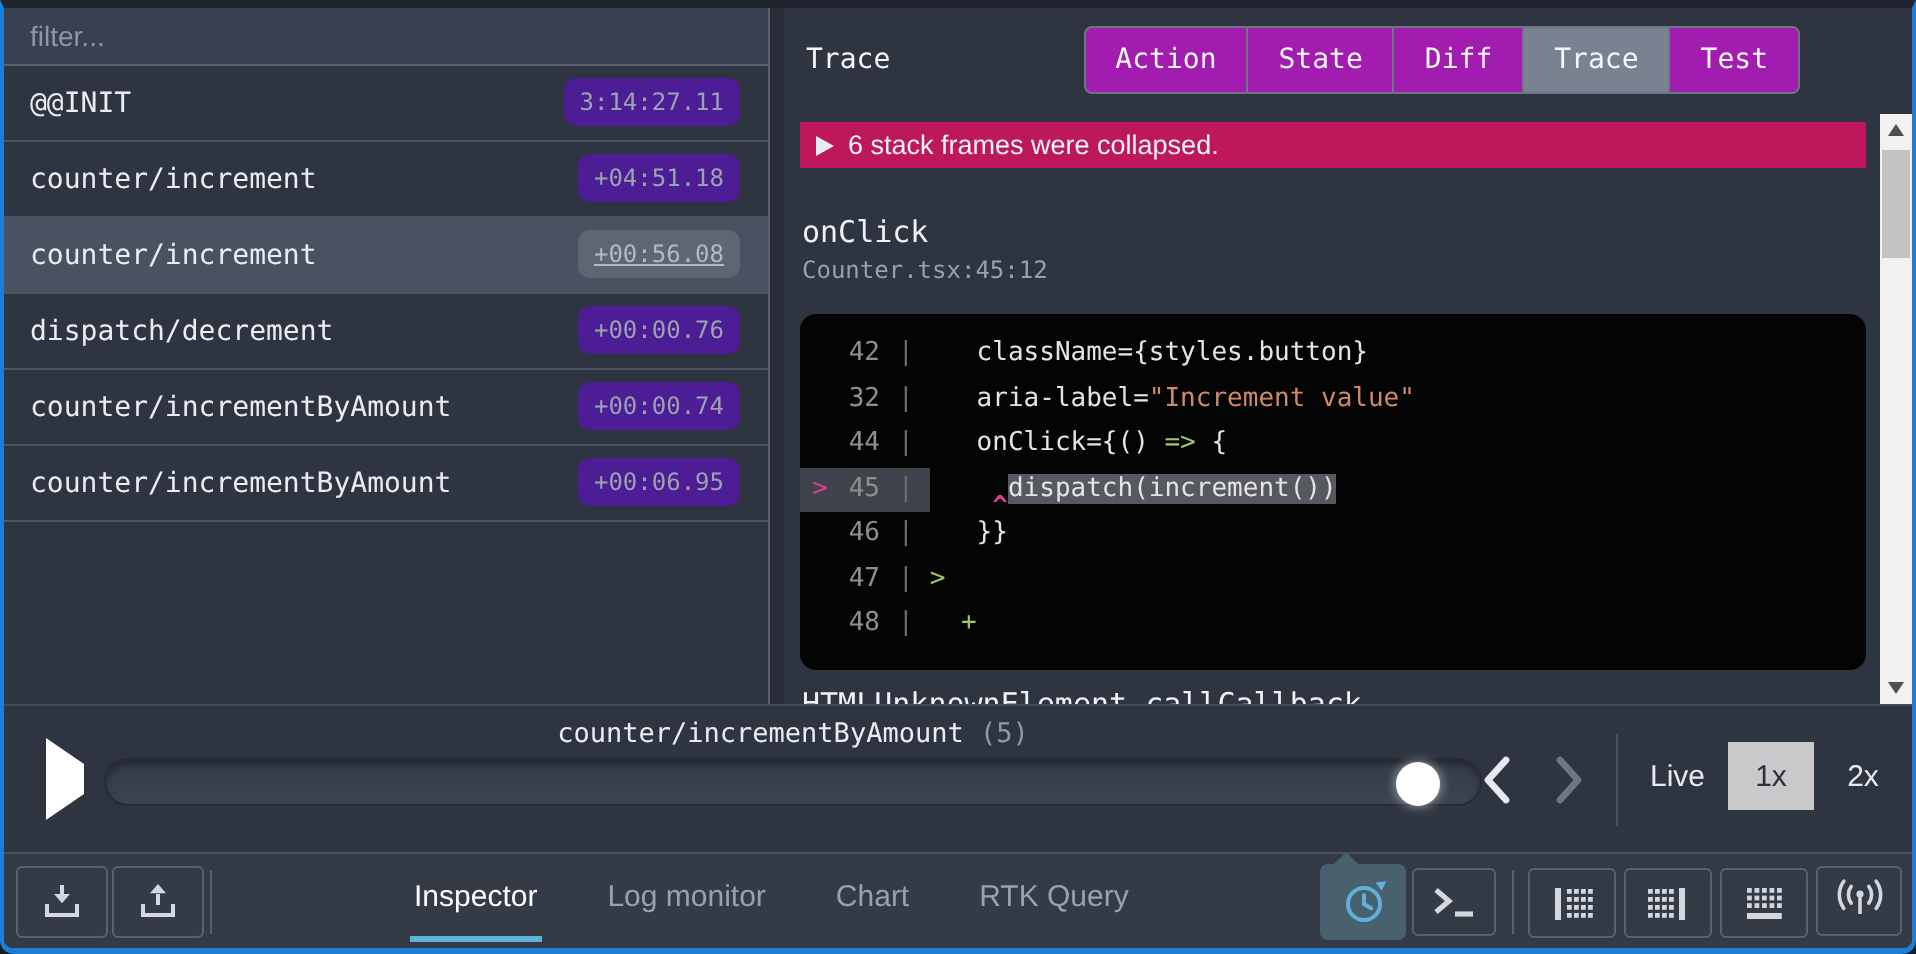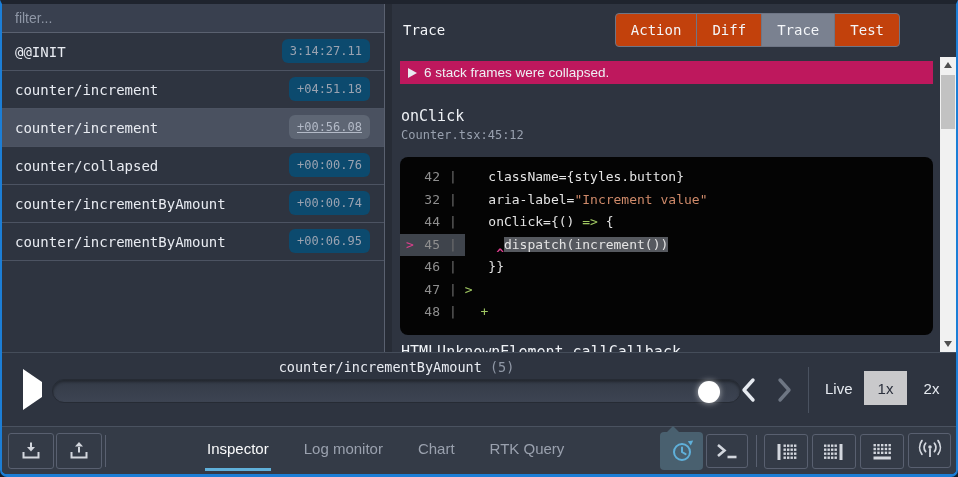--- a/index.html
+++ b/index.html
@@ -39,36 +39,36 @@
     position:relative; height:38px; border-bottom:1px solid #4c5362;
     display:flex; align-items:center; cursor:pointer; background:#2e3440;
   }
   .action-row.selected { background:#4a5160; }
   .action-name {
     margin-left:13px; font-family:"DejaVu Sans Mono", monospace;
     font-size:14px; color:#e9ecf2; white-space:nowrap;
   }
   .action-time {
     position:absolute; right:14px; top:6px;
-    background:#0c4a6e; border-radius:6px; padding:5px 8px;
+    background:#4c1d95; border-radius:6px; padding:5px 8px;
     font-family:"DejaVu Sans Mono", monospace; font-size:12px; color:#9ba3b1;
   }
   .action-row.selected .action-time { background:#5e6674; color:#b3bac7;text-decoration:underline; }
 
   
   .right-panel { position:absolute; left:390px; top:0; width:564px; height:348px; background:#2e3440; overflow:hidden; }
 
   .trace-title {
     position:absolute; left:11px; top:18px;
     font-family:"DejaVu Sans Mono", monospace; font-size:14px; color:#f4f6f9;
   }
   .trace-tabs { position:absolute; right:56px; top:9px; display:flex; }
   .trace-tab {
     height:34px; padding:0 15px; margin-left:-1px;
-    background:#c2410c; border:1px solid #6e7585; color:#f4f6f9;
+    background:#a21caf; border:1px solid #6e7585; color:#f4f6f9;
     font-family:"DejaVu Sans Mono", monospace; font-size:14px; cursor:pointer;
     display:flex; align-items:center;
   }
   .trace-tab:first-child { border-radius:4px 0 0 4px; }
   .trace-tab:last-child  { border-radius:0 4px 4px 0; }
   .trace-tab.active { background:#7a8190; }
 
   .collapsed-bar {
     position:absolute; left:8px; top:57px; width:533px; height:23px;
     background:#be185d; display:flex; align-items:center; padding:0 8px;
@@ -215,38 +215,39 @@
           </div>
           <div class="action-row">
             <span class="action-name">counter/increment</span>
             <span class="action-time">+04:51.18</span>
           </div>
           <div class="action-row selected">
             <span class="action-name">counter/increment</span>
             <span class="action-time">+00:56.08</span>
           </div>
           <div class="action-row">
-            <span class="action-name">counter/collapsed</span>
+            <span class="action-name">dispatch/decrement</span>
             <span class="action-time">+00:00.76</span>
           </div>
           <div class="action-row">
             <span class="action-name">counter/incrementByAmount</span>
             <span class="action-time">+00:00.74</span>
           </div>
           <div class="action-row">
             <span class="action-name">counter/incrementByAmount</span>
             <span class="action-time">+00:06.95</span>
           </div>
         </div>
     </div>
 
     <div class="right-panel">
       <div class="trace-title">Trace</div>
       <div class="trace-tabs" id="trace-tabs">
           <button class="trace-tab">Action</button>
+          <button class="trace-tab">State</button>
           <button class="trace-tab">Diff</button>
           <button class="trace-tab active">Trace</button>
           <button class="trace-tab">Test</button>
         </div>
 
       <div class="collapsed-bar">
         <span class="collapsed-tri"></span>
         <span class="collapsed-text">6 stack frames were collapsed.</span>
       </div>
 

